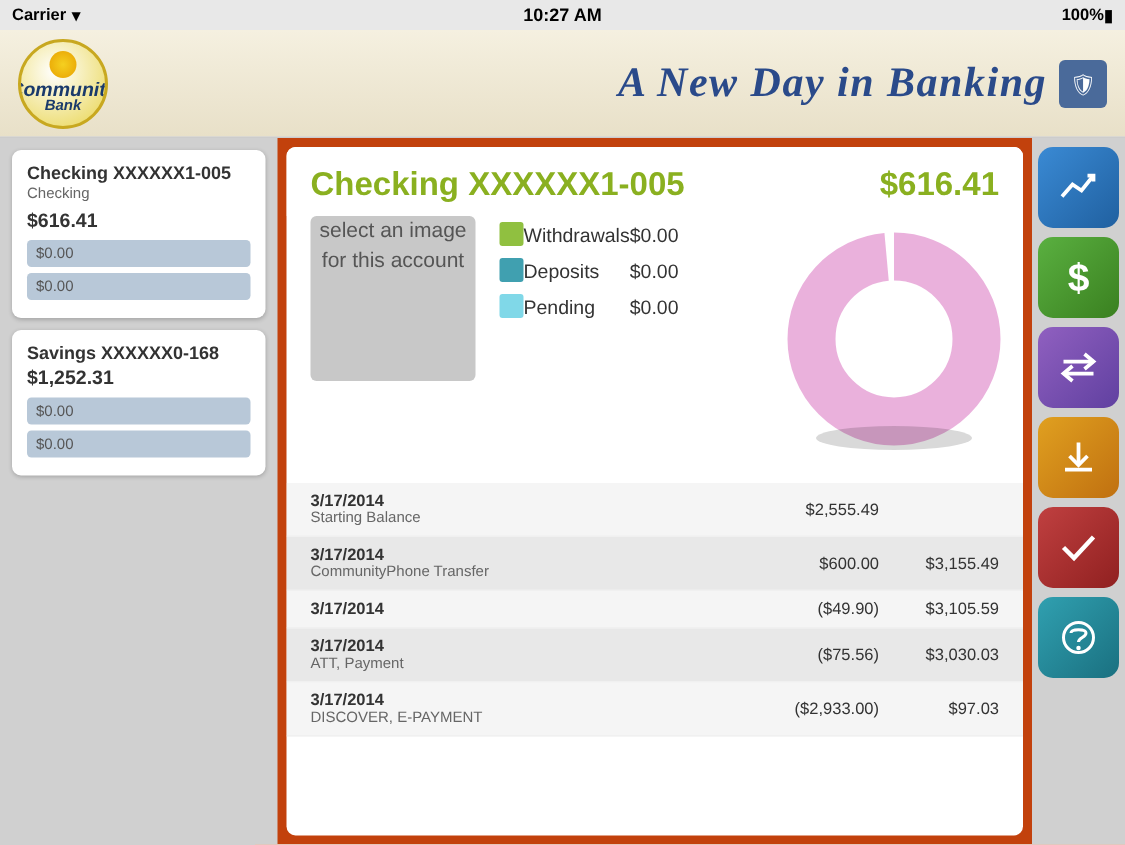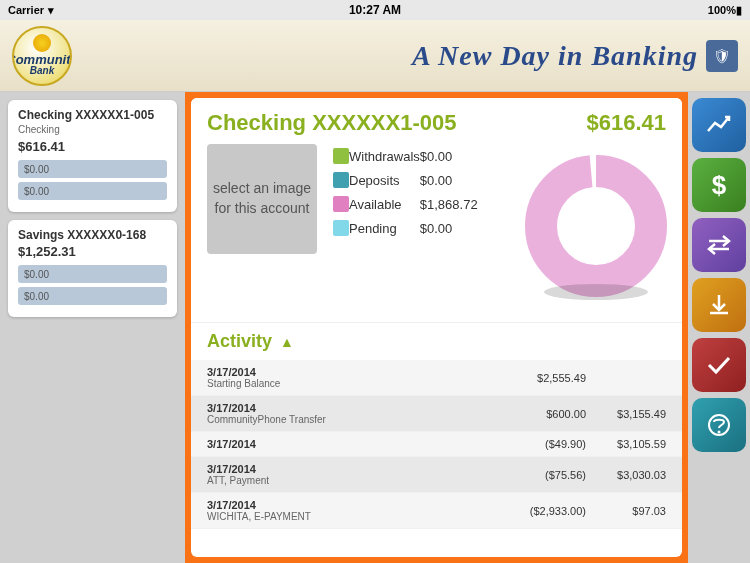--- a/index.html
+++ b/index.html
@@ -120,21 +120,21 @@
       align-items: center;
       justify-content: center;
       color: white;
       font-size: 14px;
     }
 
     
     #body {
       display: flex;
       flex: 1;
-      background: #f97316;
+      background: #c2410c;
     }
 
     
     #sidebar {
       width: 185px;
       background: #d0d0d0;
       padding: 8px;
       display: flex;
       flex-direction: column;
       gap: 8px;
@@ -216,21 +216,20 @@
       padding: 0 16px 8px 16px;
       gap: 16px;
     }
 
     #image-placeholder {
       width: 110px;
       height: 110px;
       background: #c8c8c8;
       border-radius: 4px;
       display: flex;
-      align-items: center;
       justify-content: center;
       flex-shrink: 0;
     }
 
     #image-placeholder-text {
       text-align: center;
       font-size: 14px;
       color: #555;
       line-height: 1.4;
     }
@@ -457,48 +456,39 @@
             <div class="legend-color" style="background:#90c040;"></div>
             <span class="legend-label">Withdrawals</span>
             <span class="legend-value">$0.00</span>
           </div>
           <div class="legend-item">
             <div class="legend-color" style="background:#40a0b0;"></div>
             <span class="legend-label">Deposits</span>
             <span class="legend-value">$0.00</span>
           </div>
           <div class="legend-item">
-            <div class="legend-color" style="background:#e080c0;"></div>
-            <span class="legend-label">Available</span>
-            <span class="legend-value">$1,868.72</span>
-          </div>
-          <div class="legend-item">
             <div class="legend-color" style="background:#80d8e8;"></div>
             <span class="legend-label">Pending</span>
             <span class="legend-value">$0.00</span>
           </div>
         </div>
 
         <div id="donut-container">
           <svg class="donut-svg" viewBox="0 0 160 150" xmlns="http://www.w3.org/2000/svg">
 
             <circle cx="80" cy="72" r="55" fill="none" stroke="#e8a8d8" stroke-width="32" stroke-dasharray="340 6" stroke-dashoffset="0" transform="rotate(-90 80 72)" opacity="0.9"></circle>
 
             <circle cx="80" cy="72" r="35" fill="white"></circle>
 
             <ellipse cx="80" cy="138" rx="52" ry="8" fill="rgba(0,0,0,0.15)"></ellipse>
           </svg>
         </div>
 
       </div>
 
-      <div id="activity-header">
-        <span id="activity-title">Activity</span>
-        <span id="activity-arrow">▲</span>
-      </div>
 
       <div id="activity-table">
 
         <div class="activity-row">
           <div class="activity-date-desc">
             <div class="activity-date">3/17/2014</div>
             <div class="activity-desc">Starting Balance</div>
           </div>
           <div class="activity-amount">$2,555.49</div>
           <div class="activity-balance"></div>
@@ -526,21 +516,21 @@
             <div class="activity-date">3/17/2014</div>
             <div class="activity-desc">ATT, Payment</div>
           </div>
           <div class="activity-amount">($75.56)</div>
           <div class="activity-balance">$3,030.03</div>
         </div>
 
         <div class="activity-row">
           <div class="activity-date-desc">
             <div class="activity-date">3/17/2014</div>
-            <div class="activity-desc">WICHITA, E-PAYMENT</div>
+            <div class="activity-desc">DISCOVER, E-PAYMENT</div>
           </div>
           <div class="activity-amount">($2,933.00)</div>
           <div class="activity-balance">$97.03</div>
         </div>
 
       </div>
 
     </div>
 
     <div id="right-buttons">

